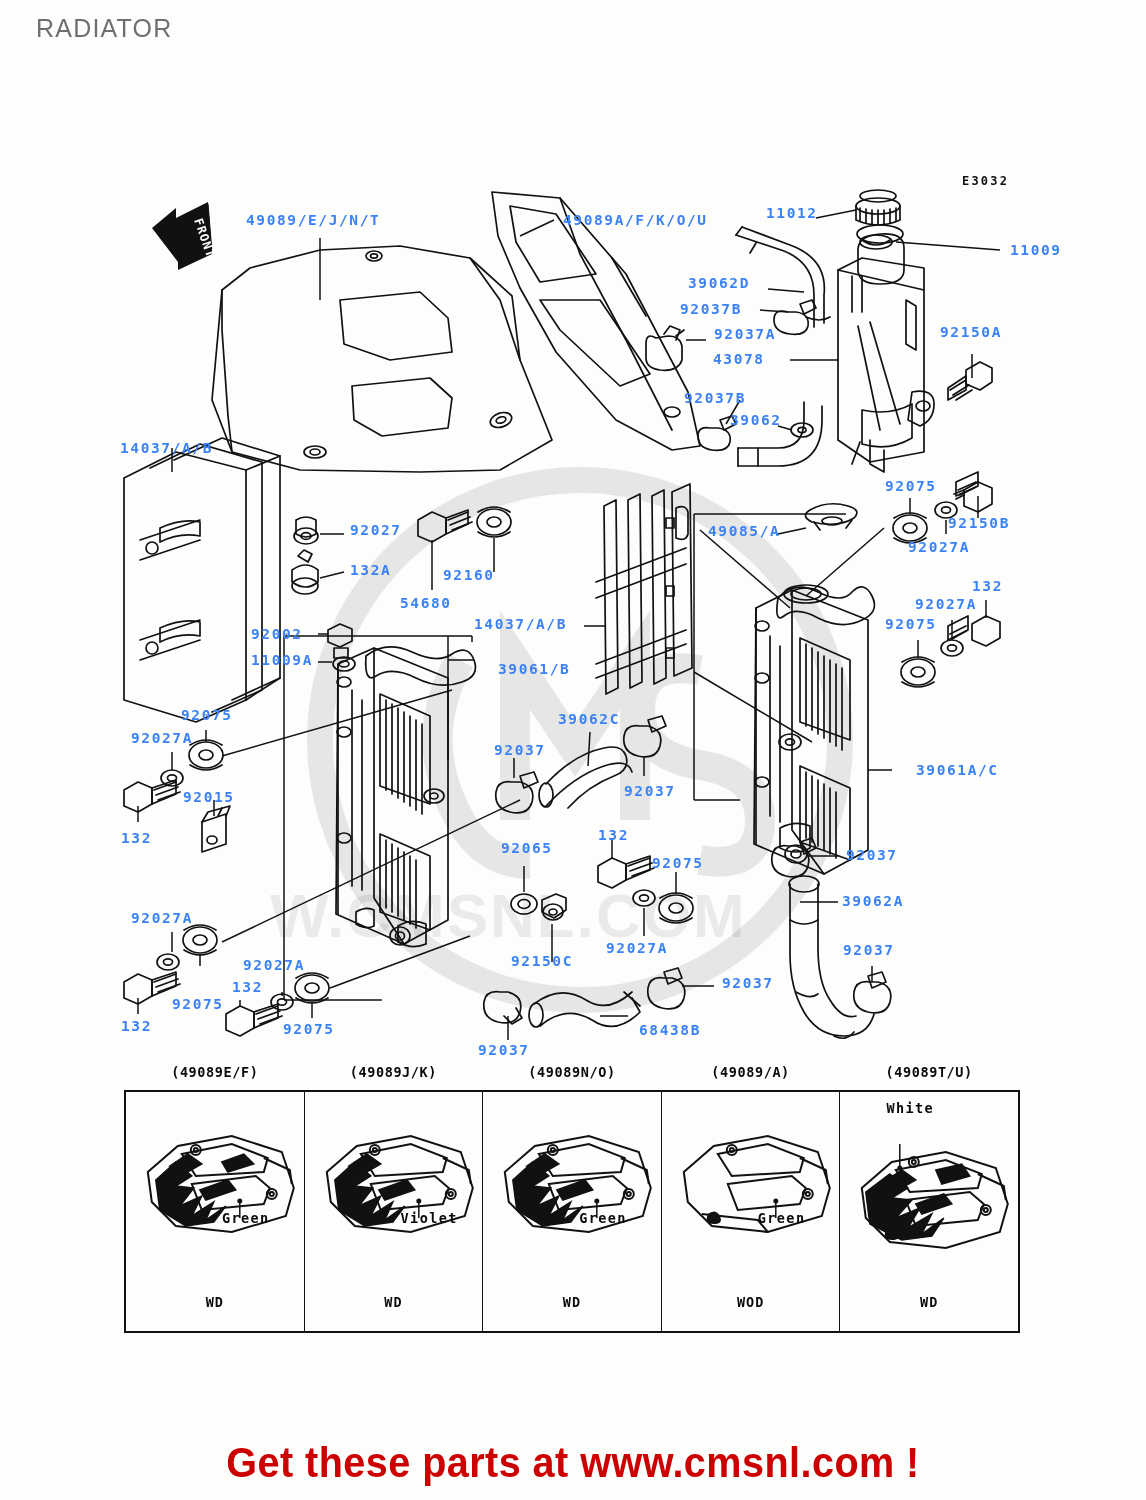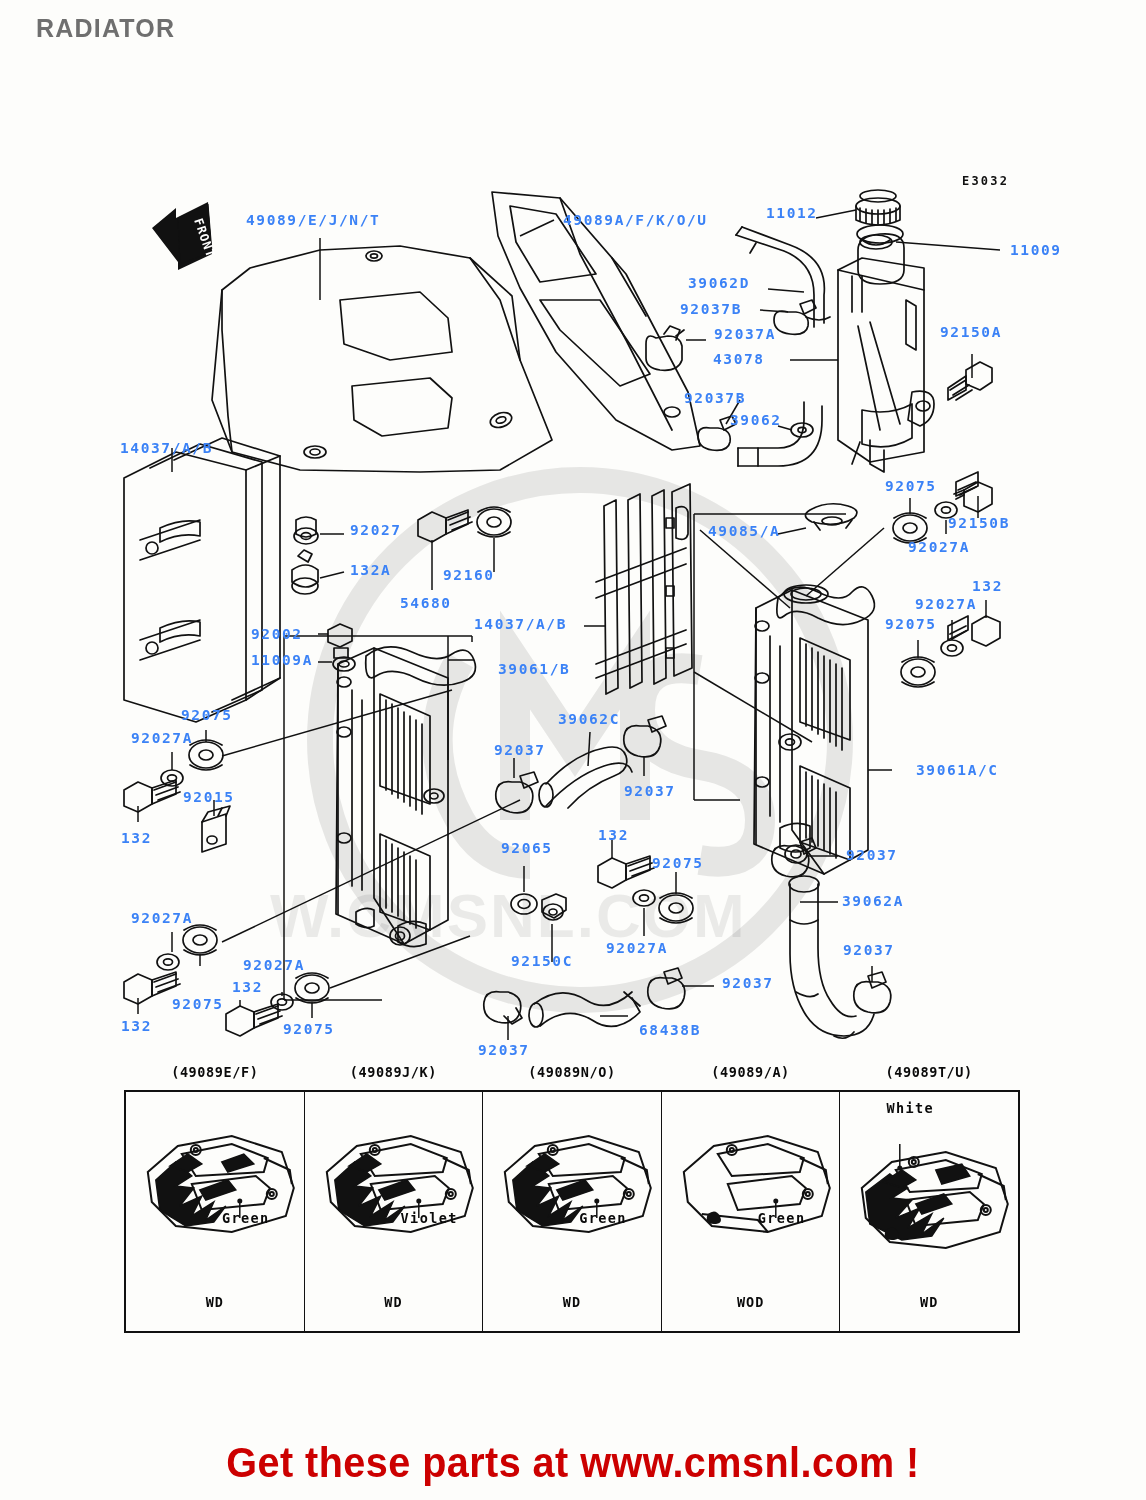--- a/index.html
+++ b/index.html
@@ -1,20 +1,20 @@
 <!DOCTYPE html>
 <html><head>
 <meta charset="utf-8">
 <style>
   html,body{margin:0;padding:0;background:#fdfdfb;}
   body{width:1146px;height:1500px;position:relative;overflow:hidden;
        font-family:"Liberation Sans", sans-serif;}
 
   #page-title{position:absolute;left:36px;top:14px;font-size:25px;color:#6f6f6f;
-      letter-spacing:1.2px;font-family:"Liberation Sans",sans-serif;font-weight:bold;}
+      letter-spacing:1.2px;font-family:"Liberation Sans",sans-serif;}
 
   #diagram-code{position:absolute;left:962px;top:174px;font-size:12px;color:#111;
       letter-spacing:2.2px;font-weight:bold;font-family:"DejaVu Sans Mono",monospace;}
 
   
   .lbl{position:absolute;font-family:"DejaVu Sans Mono",monospace;font-size:14.5px;
        font-weight:bold;color:#3b82f6;letter-spacing:1.6px;white-space:nowrap;}
 
   
   .art{position:absolute;left:0;top:0;width:1146px;height:1500px;pointer-events:none;}

